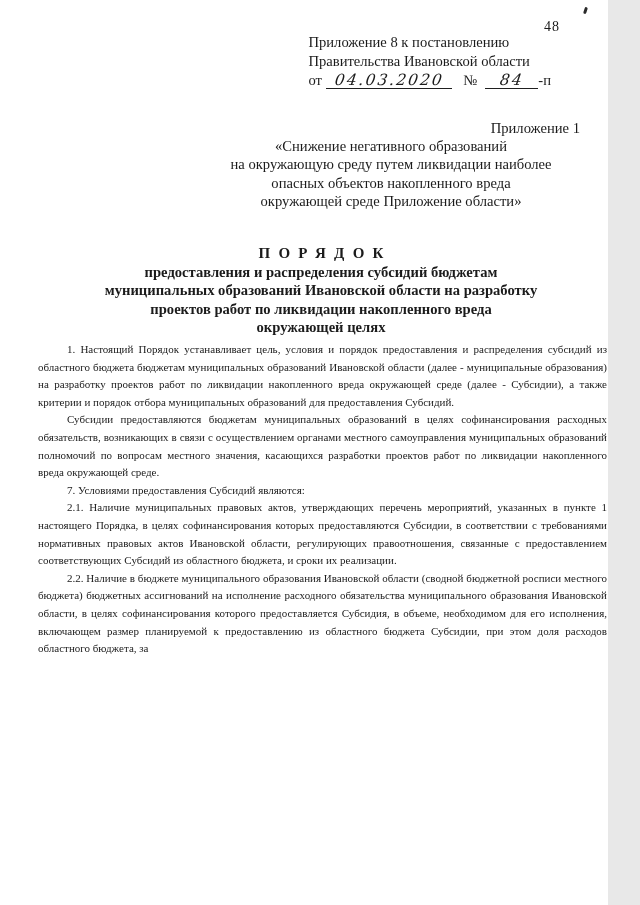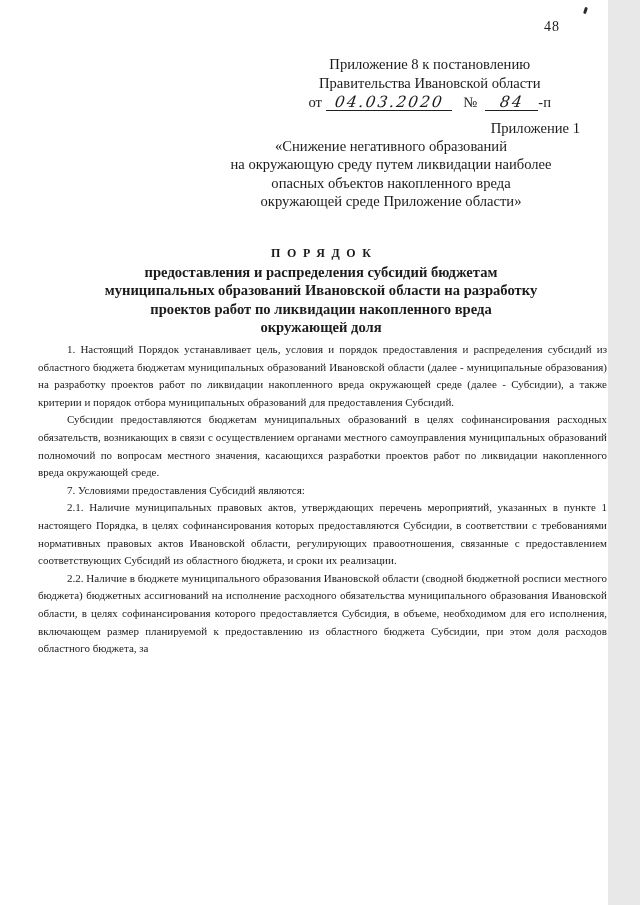--- a/index.html
+++ b/index.html
@@ -36,23 +36,22 @@
     top: 46px; left: 614px;
     width: 3px; height: 6px;
     background: #2a2a2a;
     transform: rotate(12deg);
     border-radius: 2px;
   }
 
   
   .appendix-ref {
     position: absolute;
-    top: 55px;
+    top: 33px;
     right: 57px;
-    text-align: center;
     font-size: 14.6px;
     line-height: 18.6px;
     white-space: nowrap;
   }
   .ref-fill-line { margin-top: 1px; }
   .uline {
     display: inline-block;
     border-bottom: 1.4px solid #1f1f1f;
     padding: 0 6px 0 6px;
     line-height: 15px;
@@ -87,21 +86,21 @@
     position: absolute;
     top: 244px;
     left: 38px;
     width: 566px;
     text-align: center;
     font-weight: bold;
     font-size: 14.6px;
     line-height: 18.2px;
   }
   .title-heading {
-    font-size: 12px;
+    font-size: 15px;
     letter-spacing: 0.55em;
     padding-left: 0.55em; 
     margin-bottom: 1px;
   }
 
   
   .body-text {
     position: absolute;
     top: 341px;
     left: 38px;
@@ -149,21 +148,21 @@
         <div class="line-c">окружающей среде Приложение области»</div>
       </div>
   </div>
 
   <div class="title-block">
     <div class="title-heading">ПОРЯДОК</div>
     <div>
         <div>предоставления и распределения субсидий бюджетам</div>
         <div>муниципальных образований Ивановской области на разработку</div>
         <div>проектов работ по ликвидации накопленного вреда</div>
-        <div>окружающей доля</div>
+        <div>окружающей целях</div>
       </div>
   </div>
 
   <div class="body-text">
       <p>1. Настоящий Порядок устанавливает цель, условия и порядок предоставления и распределения субсидий из областного бюджета бюджетам муниципальных образований Ивановской области (далее - муниципальные образования) на разработку проектов работ по ликвидации накопленного вреда окружающей среде (далее - Субсидии), а также критерии и порядок отбора муниципальных образований для предоставления Субсидий.</p>
       <p>Субсидии предоставляются бюджетам муниципальных образований в целях софинансирования расходных обязательств, возникающих в связи с осуществлением органами местного самоуправления муниципальных образований полномочий по вопросам местного значения, касающихся разработки проектов работ по ликвидации накопленного вреда окружающей среде.</p>
       <p>7. Условиями предоставления Субсидий являются:</p>
       <p>2.1. Наличие муниципальных правовых актов, утверждающих перечень мероприятий, указанных в пункте 1 настоящего Порядка, в целях софинансирования которых предоставляются Субсидии, в соответствии с требованиями нормативных правовых актов Ивановской области, регулирующих правоотношения, связанные с предоставлением соответствующих Субсидий из областного бюджета, и сроки их реализации.</p>
       <p>2.2. Наличие в бюджете муниципального образования Ивановской области (сводной бюджетной росписи местного бюджета) бюджетных ассигнований на исполнение расходного обязательства муниципального образования Ивановской области, в целях софинансирования которого предоставляется Субсидия, в объеме, необходимом для его исполнения, включающем размер планируемой к предоставлению из областного бюджета Субсидии, при этом доля расходов областного бюджета, за</p>
     </div>

